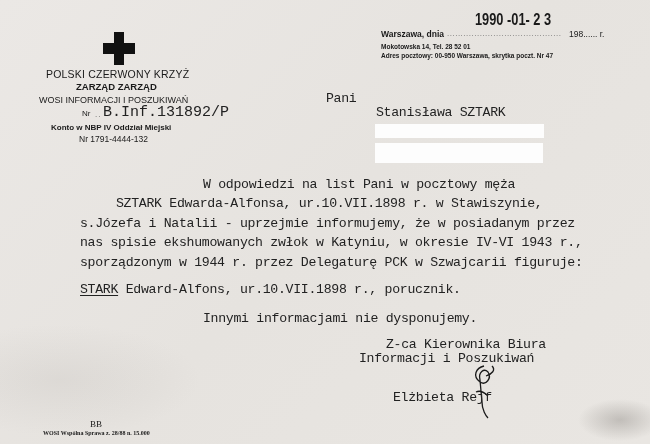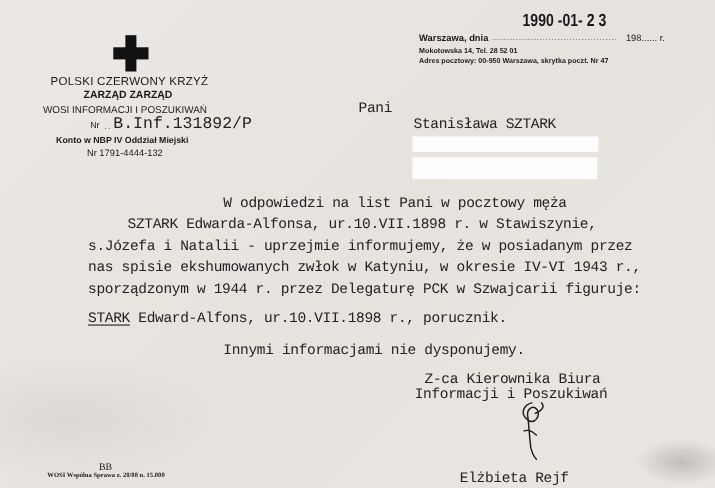--- a/index.html
+++ b/index.html
@@ -77,21 +77,21 @@
   <div class="abs tw" style="left:80px; top:196px;margin-left:36px;">SZTARK Edwarda-Alfonsa, ur.10.VII.1898 r. w Stawiszynie,</div>
   <div class="abs tw" style="left:80px; top:216px;">s.Józefa i Natalii - uprzejmie informujemy, że w posiadanym przez</div>
   <div class="abs tw" style="left:80px; top:235px;">nas spisie ekshumowanych zwłok w Katyniu, w okresie IV-VI 1943 r.,</div>
   <div class="abs tw" style="left:80px; top:255px;">sporządzonym w 1944 r. przez Delegaturę PCK w Szwajcarii figuruje:</div>
   <div class="abs tw" style="left:80px; top:282px;">
     <span class="underline">STARK</span><span> Edward-Alfons, ur.10.VII.1898 r., porucznik.</span>
   </div>
   <div class="abs tw" style="left:203px; top:311px;">Innymi informacjami nie dysponujemy.</div>
 
   <div class="abs tw" style="left:386px; top:337px;">Z-ca Kierownika Biura</div>
-  <div class="abs tw" style="left:377px; top:351px;">Informacji i Poszukiwań</div>
+  <div class="abs tw" style="left:359px; top:351px;">Informacji i Poszukiwań</div>
   <svg class="signature" viewBox="0 0 40 60">
     <path d="M22 4 C14 6 10 14 18 20 C24 24 30 16 26 10 C22 6 16 10 18 18 L20 40 C20 48 24 54 26 56 M24 14 C30 12 34 8 30 4 M14 30 C18 28 22 30 26 34" stroke="#1a1a1a" stroke-width="1.3" fill="none"></path>
   </svg>
-  <div class="abs tw" style="left:418px; top:390px;margin-top:37px;">Elżbieta Rejf</div>
+  <div class="abs tw" style="left:393px; top:390px;">Elżbieta Rejf</div>
 
   <div class="abs footer-bb">BB</div>
   <div class="abs footer-print">WOSI Wspólna Sprawa z. 28/88 n. 15.000</div>
 </div>
 
 </body></html>

